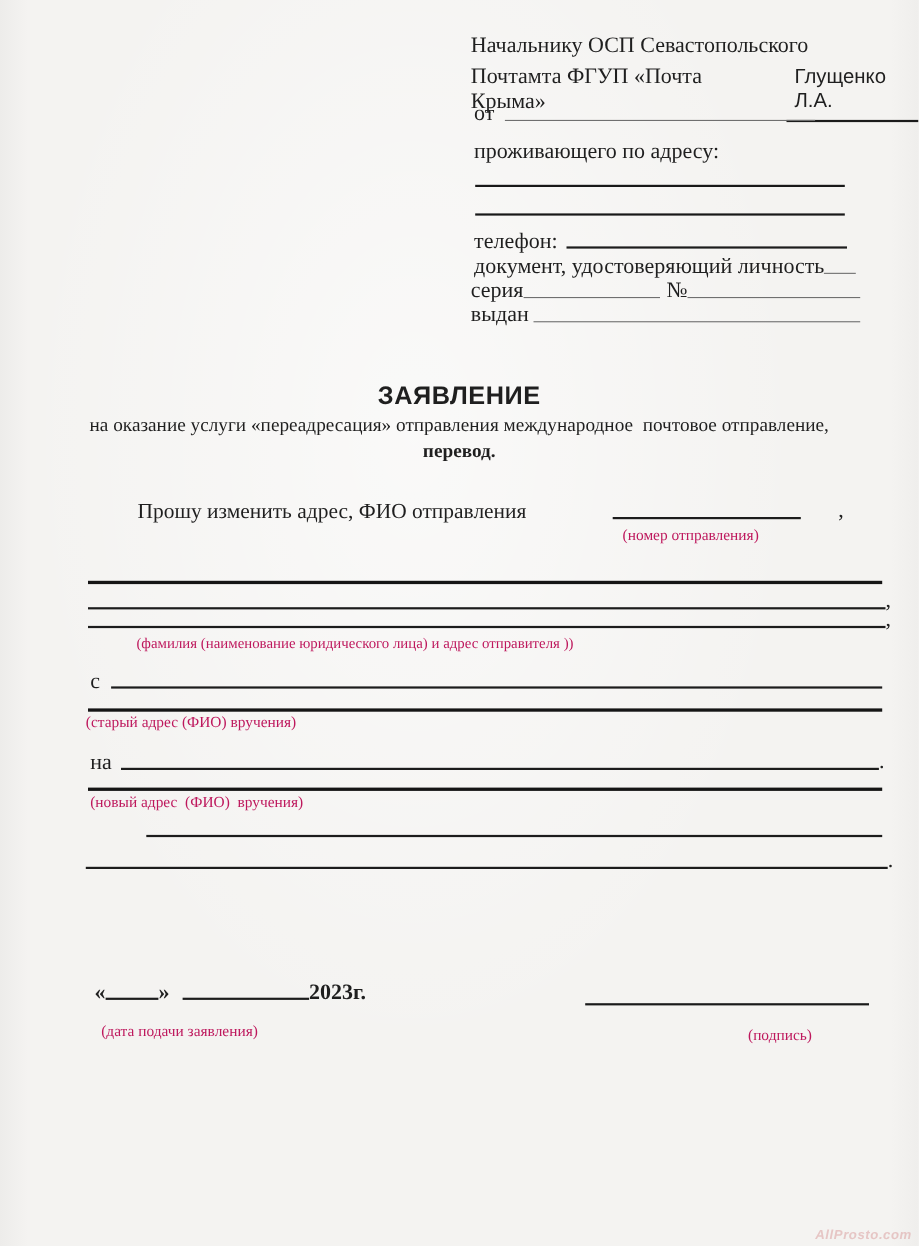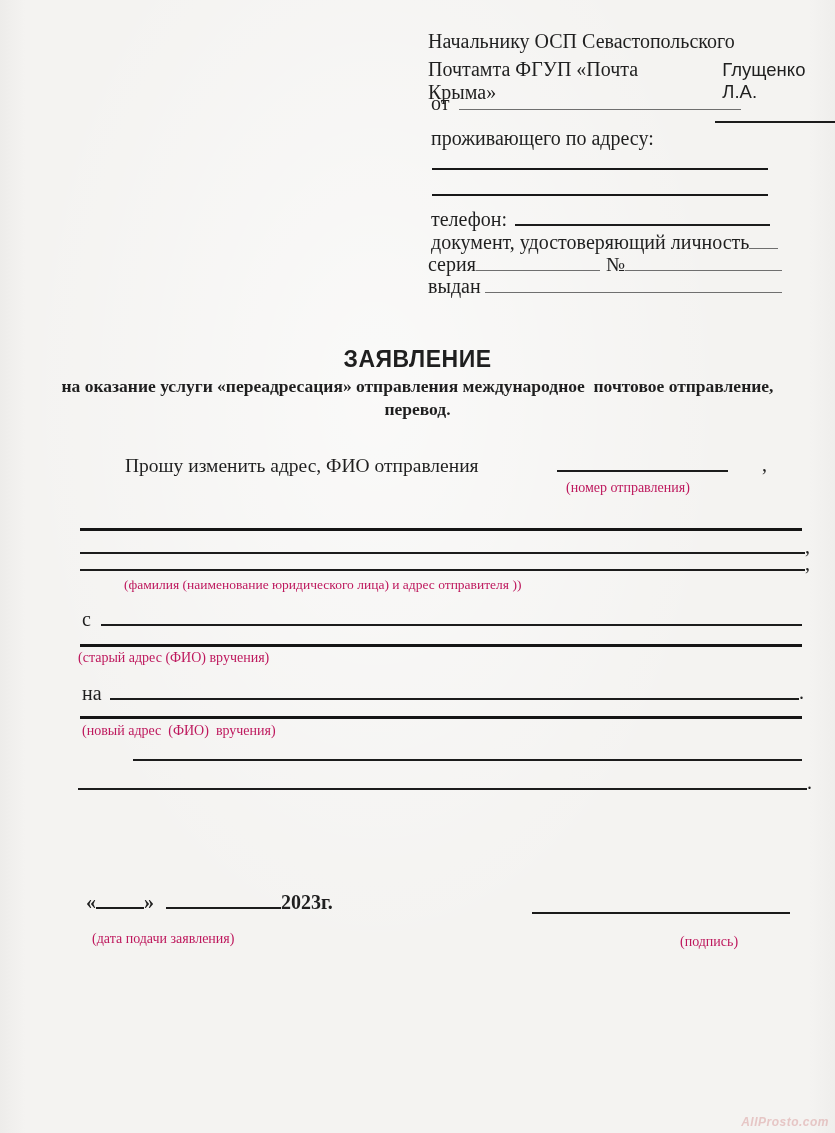--- a/index.html
+++ b/index.html
@@ -18,21 +18,21 @@
   .fill.thin{border-bottom:1.6px solid #6f6f6f;}
   .hline{border-bottom:2.5px solid #181818;}
   .hline.heavy{border-bottom:3px solid #151515;}
   .cap{font-size:14px;color:#be185d;line-height:1.1;}
   .cap.small{font-size:13.5px;}
   .pre{white-space:pre-wrap;}
   .fs20{font-size:20px;}
   .fs19{font-size:19.5px;}
   .center{left:0;right:0;text-align:center;}
   .tail{line-height:1;margin-bottom:2px;font-size:20px;}
-  .underlined-name{border-bottom:2px solid #1b1b1b;padding:0 5px 18px 7px;
+  .underlined-name{border-bottom:2px solid #1b1b1b;padding:0 5px 7px 7px;
                    font-family:"Liberation Sans", sans-serif;font-size:18.5px;}
   .watermark{position:absolute;right:6px;bottom:4px;
              font-family:"Liberation Sans", sans-serif;font-weight:bold;font-style:italic;
              font-size:12px;color:rgba(219,160,160,0.55);letter-spacing:.5px;}
 </style>
 </head>
 <body>
 
 <div class="abs serif fs20" style="left:428px;top:30px;">Начальнику ОСП Севастопольского</div>
 
@@ -72,21 +72,21 @@
   <span class="fill thin"></span>
 </div>
 
 <div class="abs row fs20" style="left:428px;top:275px;width:354px;">
   <span class="lbl">выдан</span>
   <span style="width:4px;"></span>
   <span class="fill thin"></span>
 </div>
 
 <div class="abs center sans" style="top:346px;font-weight:bold;font-size:23px;letter-spacing:.5px;">ЗАЯВЛЕНИЕ</div>
-<div class="abs center serif pre" style="top:376px;font-weight:bold;font-size:17.5px;">на оказание услуги «переадресация» отправления международное  почтовое отправление,</div>
+<div class="abs center serif pre" style="top:376px;font-weight:normal;font-size:17.5px;">на оказание услуги «переадресация» отправления международное  почтовое отправление,</div>
 <div class="abs center serif" style="top:399px;font-weight:bold;font-size:17.5px;">перевод.</div>
 
 <div class="abs row fs19" style="left:125px;top:454px;width:642px;gap:34px;">
   <span class="lbl">Прошу изменить адрес, ФИО отправления</span>
   <span style="width:10px;"></span>
   <span class="fill"></span>
   <span class="tail">,</span>
 </div>
 <div class="abs cap" style="left:566px;top:480px;">(номер отправления)</div>
 

